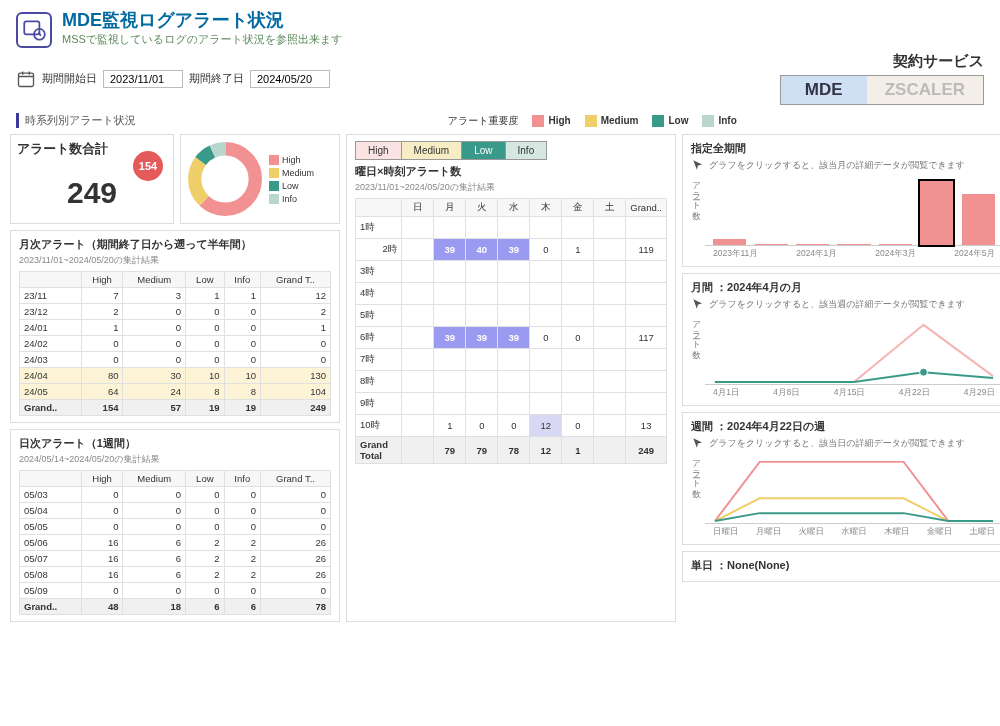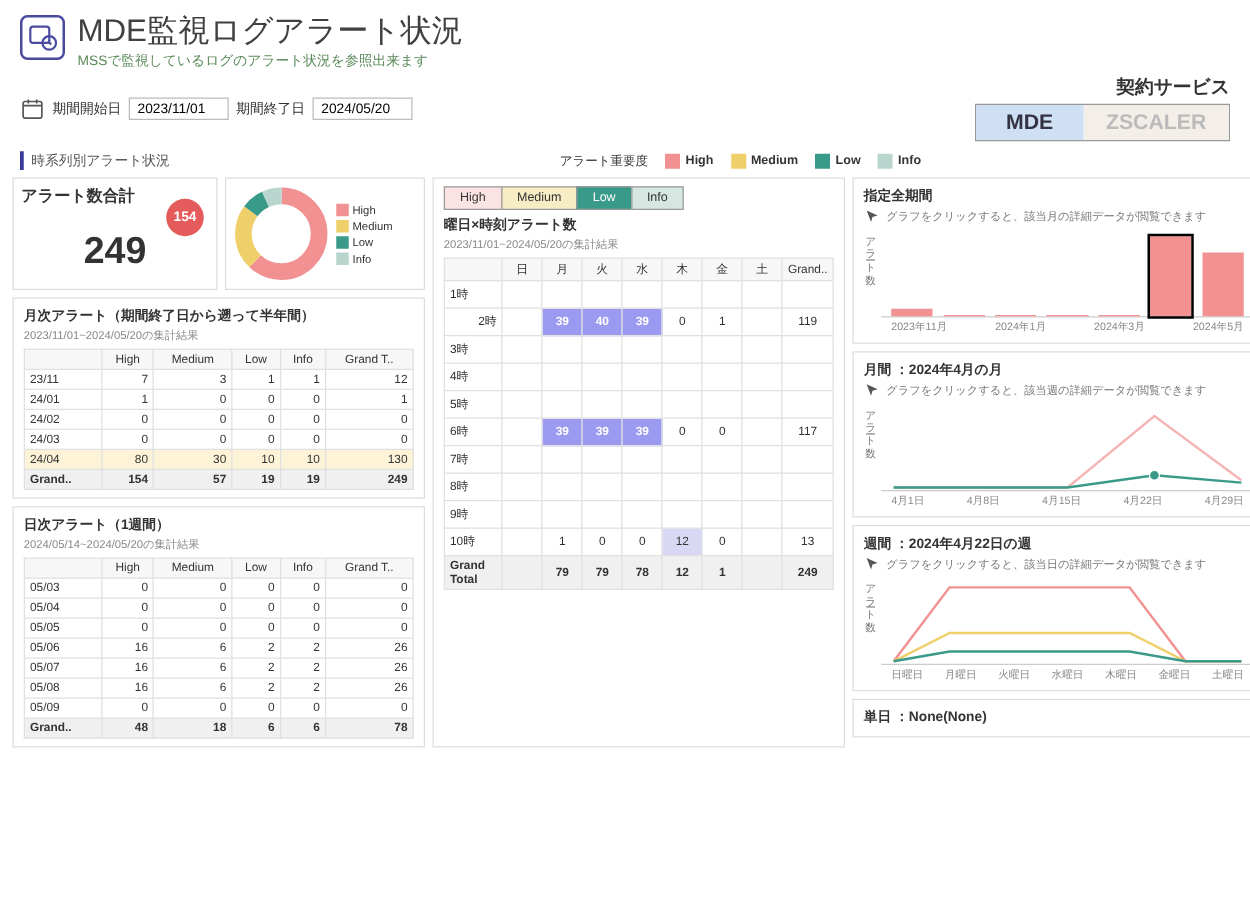--- a/index.html
+++ b/index.html
@@ -1,20 +1,20 @@
 <!DOCTYPE html>
 <html><head>
 <meta charset="utf-8">
 <style>
 *{box-sizing:border-box;margin:0;padding:0;font-family:"Meiryo","Hiragino Sans",sans-serif}
 body{background:#fff;font-size:11px;color:#333;width:1000px}
 .hdr{display:flex;align-items:flex-start;padding:8px 16px 4px;gap:10px}
 .hdr-ico{width:36px;height:36px;border:2px solid #4a4aa0;border-radius:6px;display:flex;align-items:center;justify-content:center;margin-top:4px}
 .hdr-ico svg{width:26px;height:26px;stroke:#4a4aa0;fill:none;stroke-width:1.6}
-.hdr-t{font-size:25px;font-weight:400;color:#404040}
+.hdr-t{font-size:18px;font-weight:700;color:#0369a1}
 .hdr-s{font-size:11px;color:#5a8a5a}
 .top2{display:flex;align-items:center;justify-content:space-between;padding:0 16px 6px}
 .dates{display:flex;align-items:center;gap:6px}
 .cal-ico{width:20px;height:20px}
 .date-lbl{font-size:11px}
 .date-in{border:1px solid #bbb;padding:2px 6px;font-size:11px;width:80px}
 .svc-lbl{font-size:15px;font-weight:700;text-align:right;margin-bottom:4px}
 .svc-tabs{display:flex;border:1px solid #999}
 .svc-tab{padding:4px 18px;font-size:17px;font-weight:700;text-align:center;min-width:86px}
 .svc-mde{background:#cfe0f5;color:#334}
@@ -180,20 +180,28 @@
             </tr>
             <tr class="">
               <td>23/11</td>
               <td>7</td>
               <td>3</td>
               <td>1</td>
               <td>1</td>
               <td>12</td>
             </tr>
             <tr class="">
+              <td>23/12</td>
+              <td>2</td>
+              <td>0</td>
+              <td>0</td>
+              <td>0</td>
+              <td>2</td>
+            </tr>
+            <tr class="">
               <td>24/01</td>
               <td>1</td>
               <td>0</td>
               <td>0</td>
               <td>0</td>
               <td>1</td>
             </tr>
             <tr class="">
               <td>24/02</td>
               <td>0</td>
@@ -210,20 +218,28 @@
               <td>0</td>
               <td>0</td>
             </tr>
             <tr class="hl">
               <td>24/04</td>
               <td>80</td>
               <td>30</td>
               <td>10</td>
               <td>10</td>
               <td>130</td>
+            </tr>
+            <tr class="hl">
+              <td>24/05</td>
+              <td>64</td>
+              <td>24</td>
+              <td>8</td>
+              <td>8</td>
+              <td>104</td>
             </tr>
             <tr class="tot">
               <td>Grand..</td>
               <td>154</td>
               <td>57</td>
               <td>19</td>
               <td>19</td>
               <td>249</td>
             </tr>
           </tbody>

